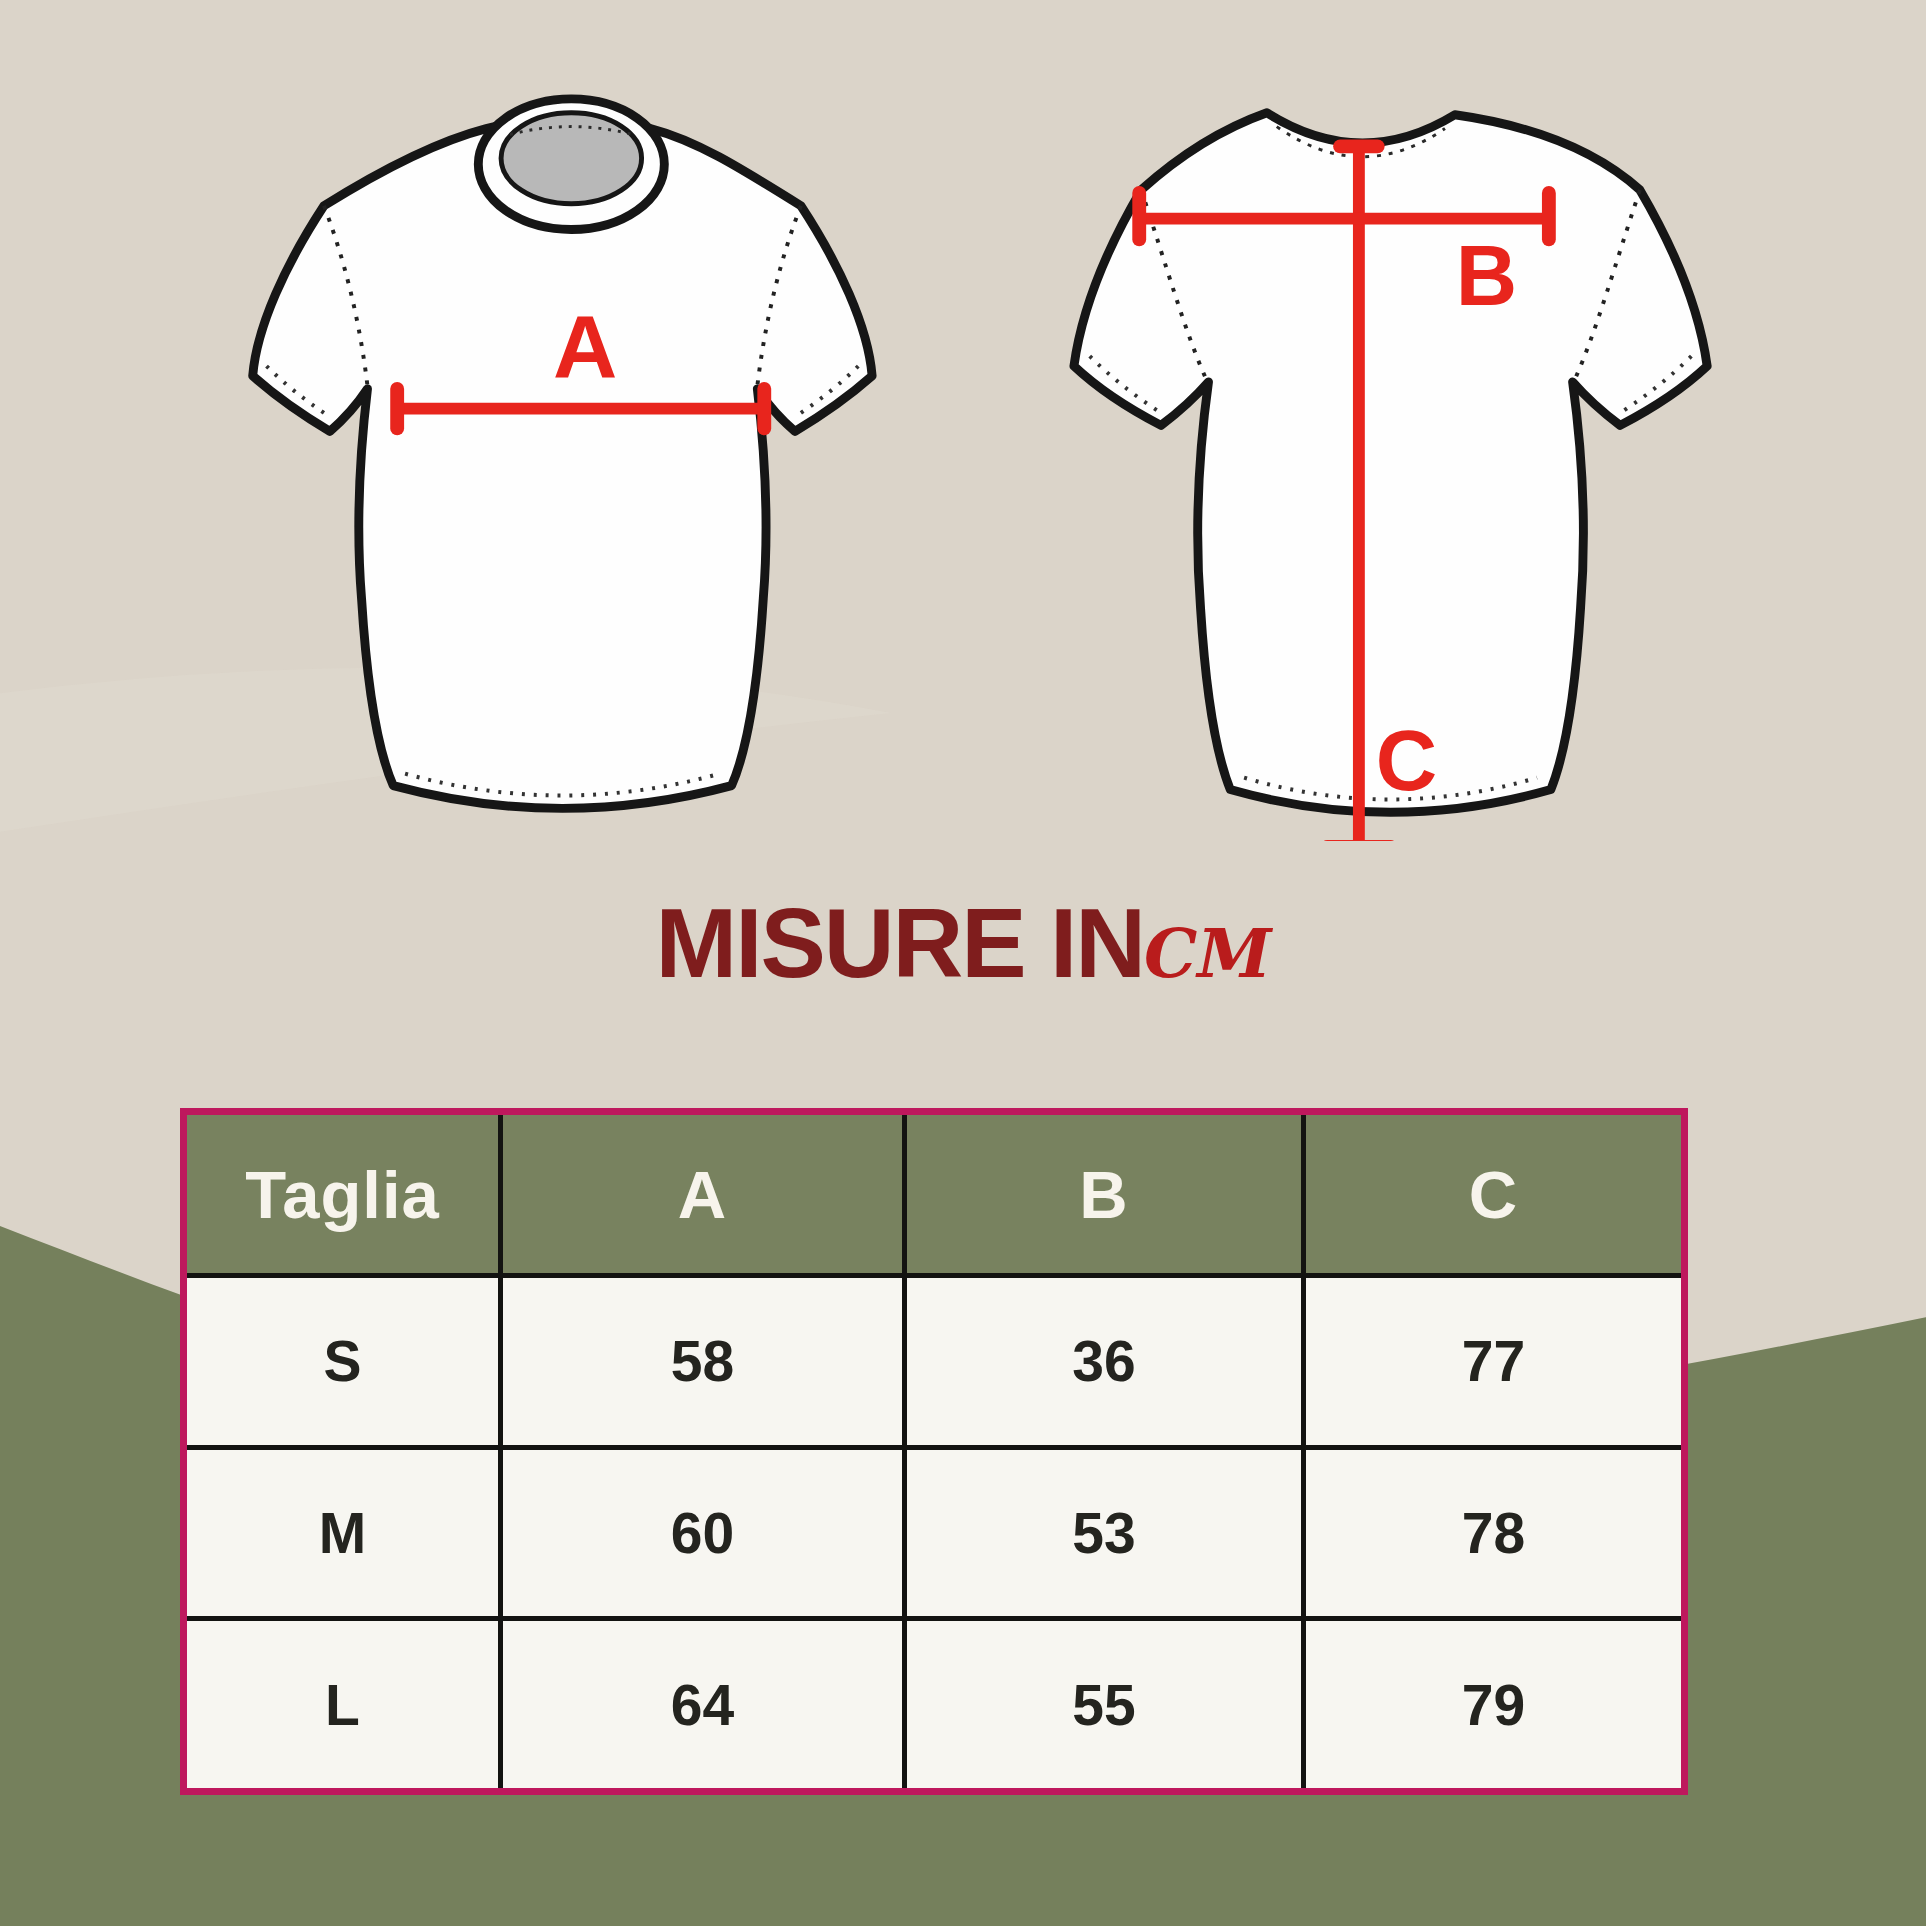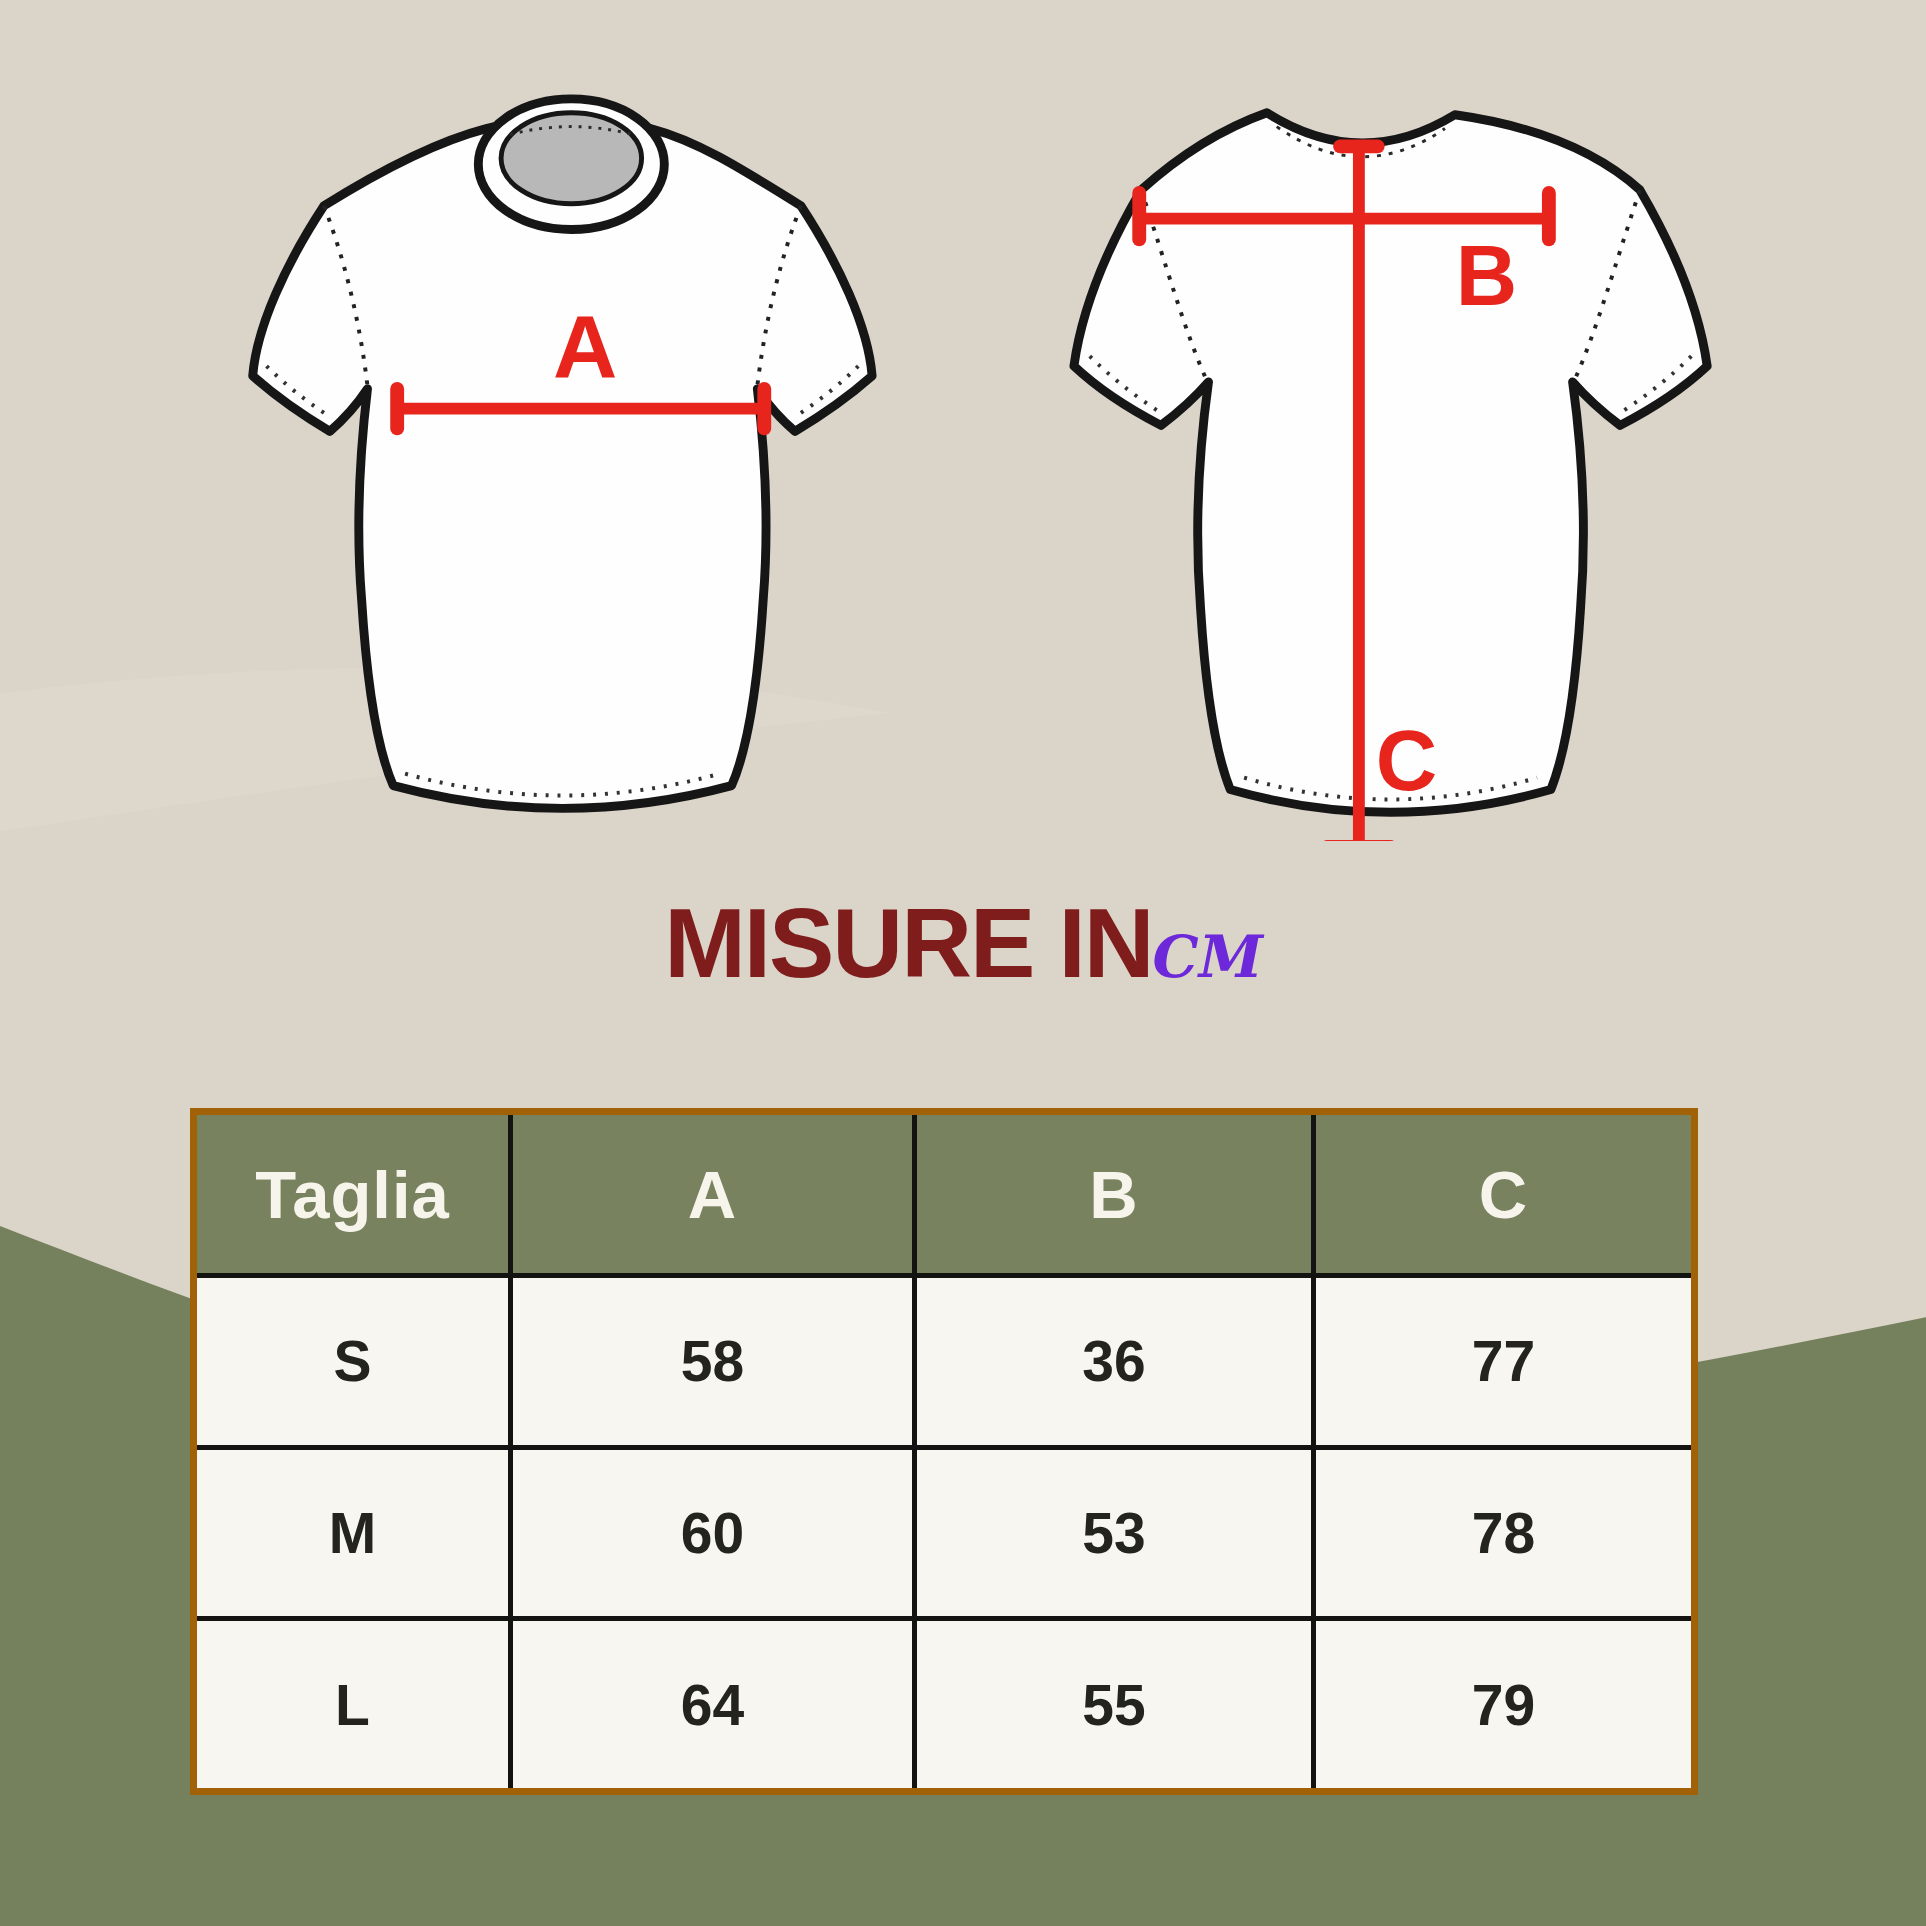--- a/index.html
+++ b/index.html
@@ -36,33 +36,33 @@
     font-family:"Liberation Sans", sans-serif;
     font-weight:800;
     font-size:98px;
     letter-spacing:-2px;
     color:#7f1d1d;
   }
   .title-unit{
     font-family:"DejaVu Serif", serif;
     font-style:italic;
     font-weight:bold;
-    font-size:58px;
-    color:#6d28d9;
+    font-size:67px;
+    color:#b91c1c;
   }
 
   
   table.size-table{
     position:absolute;
-    left:190px; top:1108px;
+    left:180px; top:1108px;
     width:1501px; height:687px;
     border-collapse:collapse;
     table-layout:fixed;
     background:#c4b5fd;
-    border:7px solid #a16207;
+    border:7px solid #be185d;
   }
   table.size-table th, table.size-table td{
     border:5px solid #131311;
     text-align:center;
     vertical-align:middle;
     padding:0;
   }
   table.size-table thead th{
     background:#78825f;
     color:#f7f4ec;

